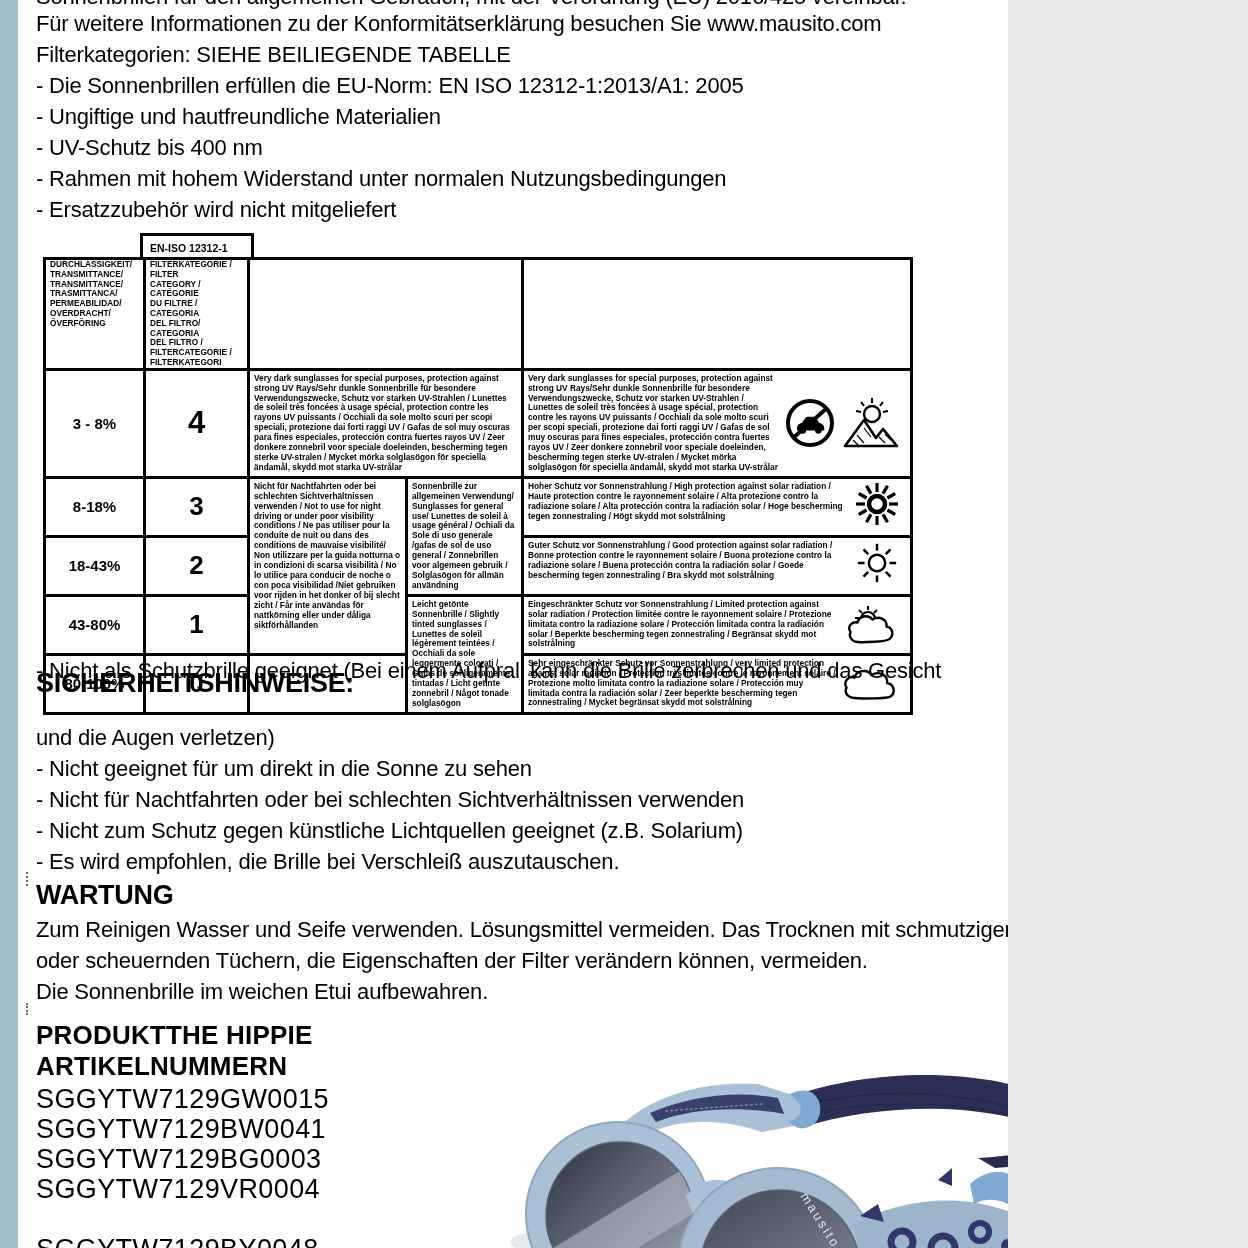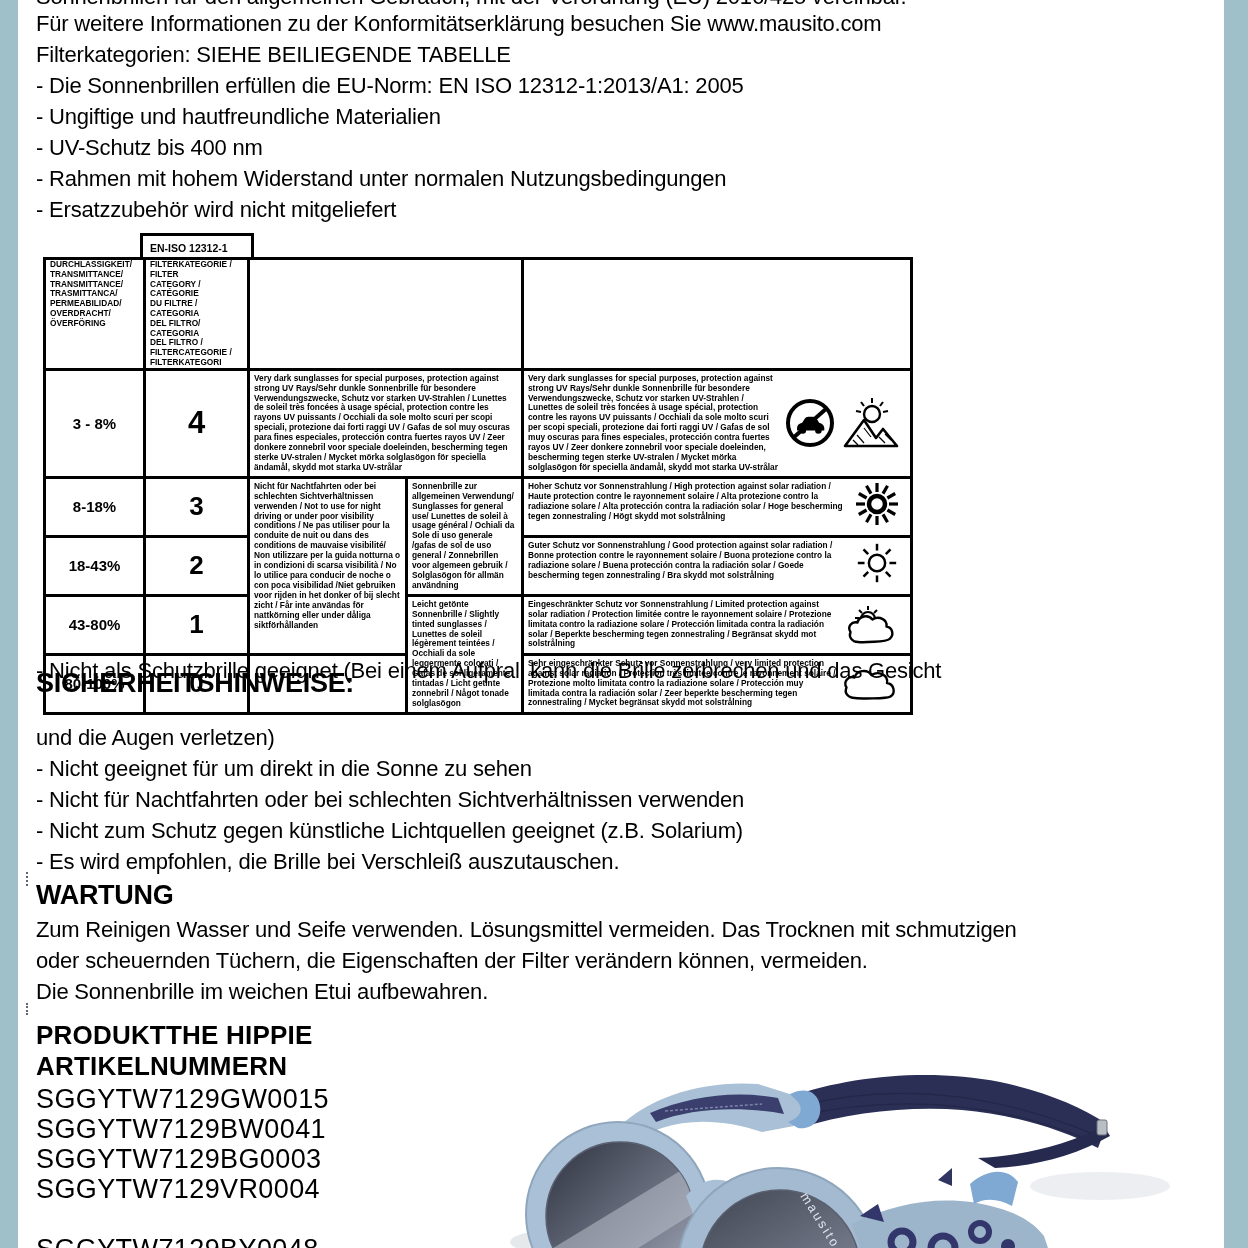--- a/index.html
+++ b/index.html
@@ -1,20 +1,20 @@
 <!DOCTYPE html>
 <html style="--page_border: #9fc0c8; --frame: #a9c0d6; --lens_dark: #33374a; --lens_light: #9aa1b0; --strap: #2b2f55; --connector: #7fa8d2;"><head>
 <meta charset="utf-8">
 <style>
   :root{
     --page_border:#9fc0c8; --frame:#a9c0d6; --lens_dark:#33374a; --lens_light:#9aa1b0;
     --strap:#2b2f55; --connector:#7fa8d2; --ink:#000;
   }
   html,body{margin:0;padding:0;background:#e8e8e8;}
-  .canvas{position:relative;width:1248px;height:1248px;background:#ffffff;overflow:hidden;
+  .canvas{position:relative;width:1008px;height:1248px;background:#ffffff;overflow:hidden;
           font-family:"Liberation Sans", sans-serif;color:var(--ink);}
   .side-border{position:absolute;top:0;height:1248px;background:var(--page_border);}
   .side-border.left{left:0;width:18px;}
   .side-border.right{left:1224px;width:24px;}
 
   .bodytext{position:absolute;left:36px;font-size:22px;letter-spacing:-0.2px;line-height:31px;white-space:nowrap;}
   .clip-top{position:absolute;left:36px;top:-16px;font-size:22px;letter-spacing:-0.2px;white-space:nowrap;}
 
   .section-heading{position:absolute;left:36px;font-size:27px;font-weight:700;letter-spacing:-0.3px;white-space:nowrap;}
 

